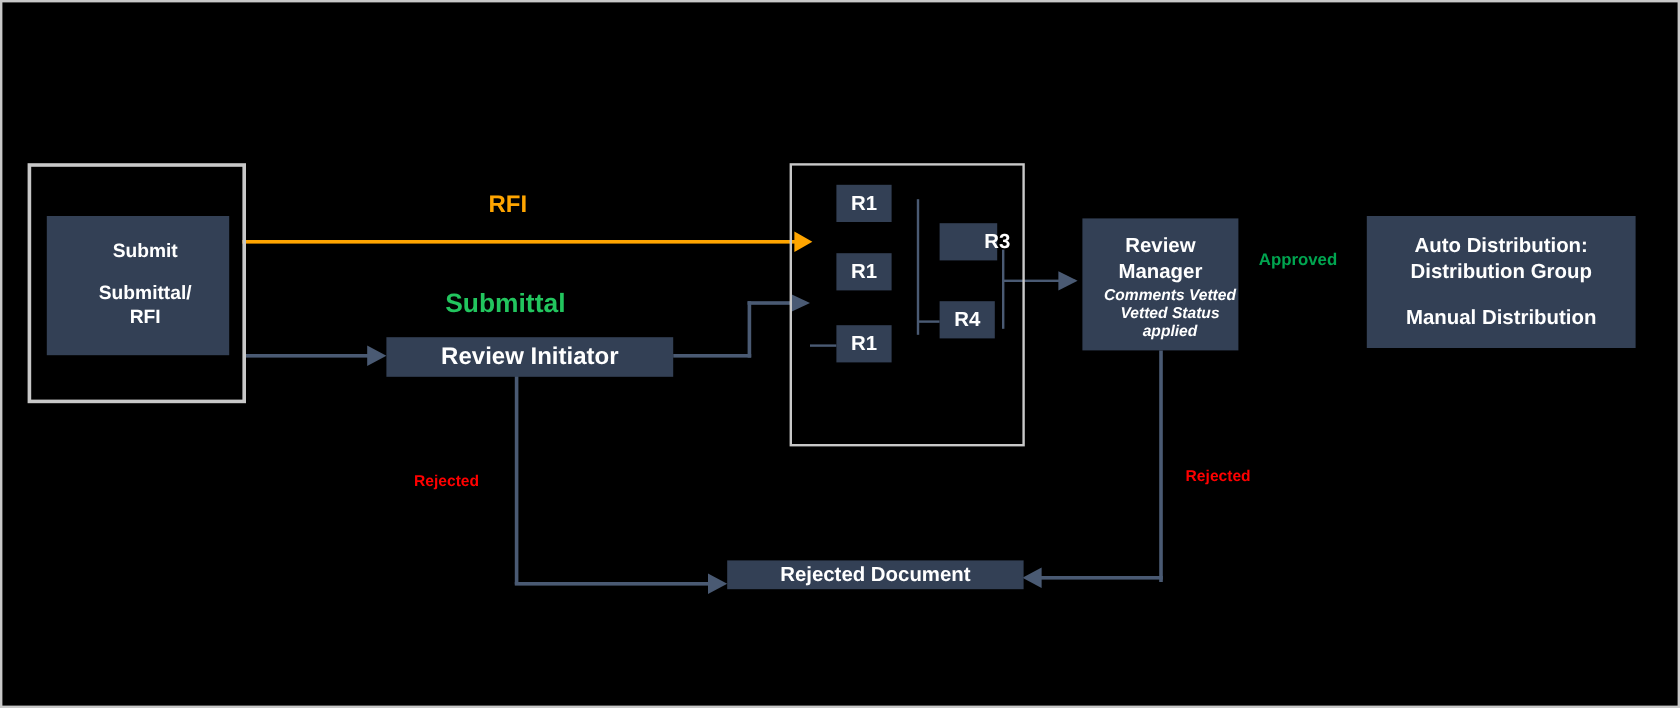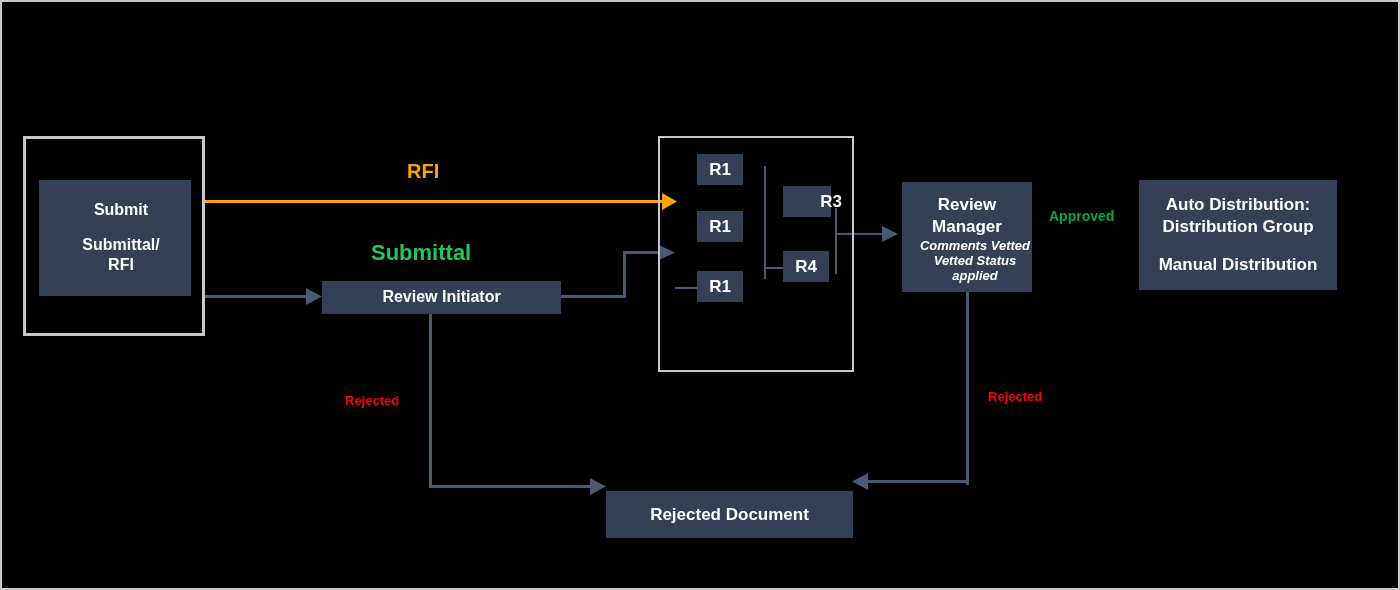--- a/index.html
+++ b/index.html
@@ -115,21 +115,21 @@
 
   <div class="frame-thin" style="left:656px; top:134px; width:196px; height:236px;"></div>
 
   <div class="node" style="left:37px; top:178px; width:152px; height:116px; font-size:16px;padding-left:12px;">
     <div>Submit</div>
     <div style="height:14px;"></div>
     <div>Submittal/</div>
     <div>RFI</div>
   </div>
 
-  <div class="node" style="left:320px; top:279px; width:239px; height:33px; font-size:16px;">
+  <div class="node" style="left:320px; top:279px; width:239px; height:33px; font-size:20px;">
     <div>Review Initiator</div>
   </div>
 
   <div class="node" style="left:695px; top:152px; width:46px; height:31px; font-size:17px;">
     <div>R1</div>
   </div>
   <div class="node" style="left:695px; top:209px; width:46px; height:31px; font-size:17px;">
     <div>R1</div>
   </div>
   <div class="node" style="left:695px; top:269px; width:46px; height:31px; font-size:17px;">
@@ -144,28 +144,28 @@
   </div>
 
   <div class="node" style="left:900px; top:180px; width:130px; height:110px; font-size:17px; padding-top:4px;">
     <div>Review</div>
     <div>Manager</div>
     <div class="sub-italic">Comments Vetted</div>
     <div class="sub-italic">Vetted Status</div>
     <div class="sub-italic">applied</div>
   </div>
 
-  <div class="node" style="left:1137px; top:178px; width:198px; height:110px; font-size:17px;">
+  <div class="node" style="left:1137px; top:178px; width:224px; height:110px; font-size:17px;">
     <div>Auto Distribution:</div>
     <div>Distribution Group</div>
     <div style="height:16px;"></div>
     <div>Manual Distribution</div>
   </div>
 
-  <div class="node" style="left:604px; top:489px; width:247px; height:47px; font-size:17px;">
+  <div class="node" style="left:604px; top:465px; width:247px; height:24px; font-size:17px;">
     <div>Rejected Document</div>
   </div>
 
   <div class="label" style="left:405px; top:158px; font-size:20px; color:#ffa500;">RFI</div>
 
   <div class="label" style="left:369px; top:238px; font-size:22px; color:#22c55e;">Submittal</div>
 
   <div class="label" style="left:1047px; top:206px; font-size:14px; color:#00a550;">Approved</div>
 
   <div class="label" style="left:343px; top:391px; font-size:13px; color:#ff0000;">Rejected</div>

